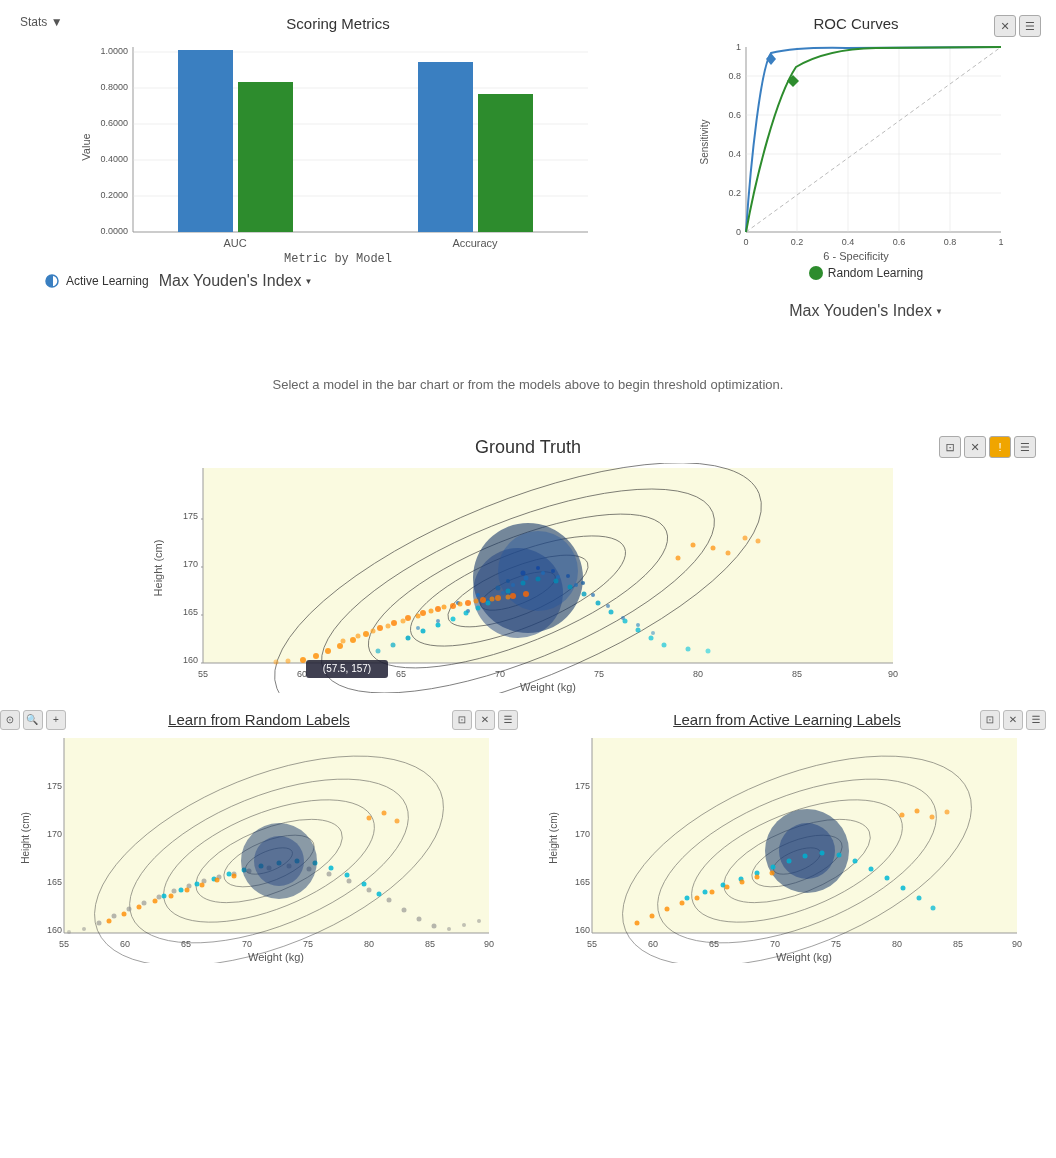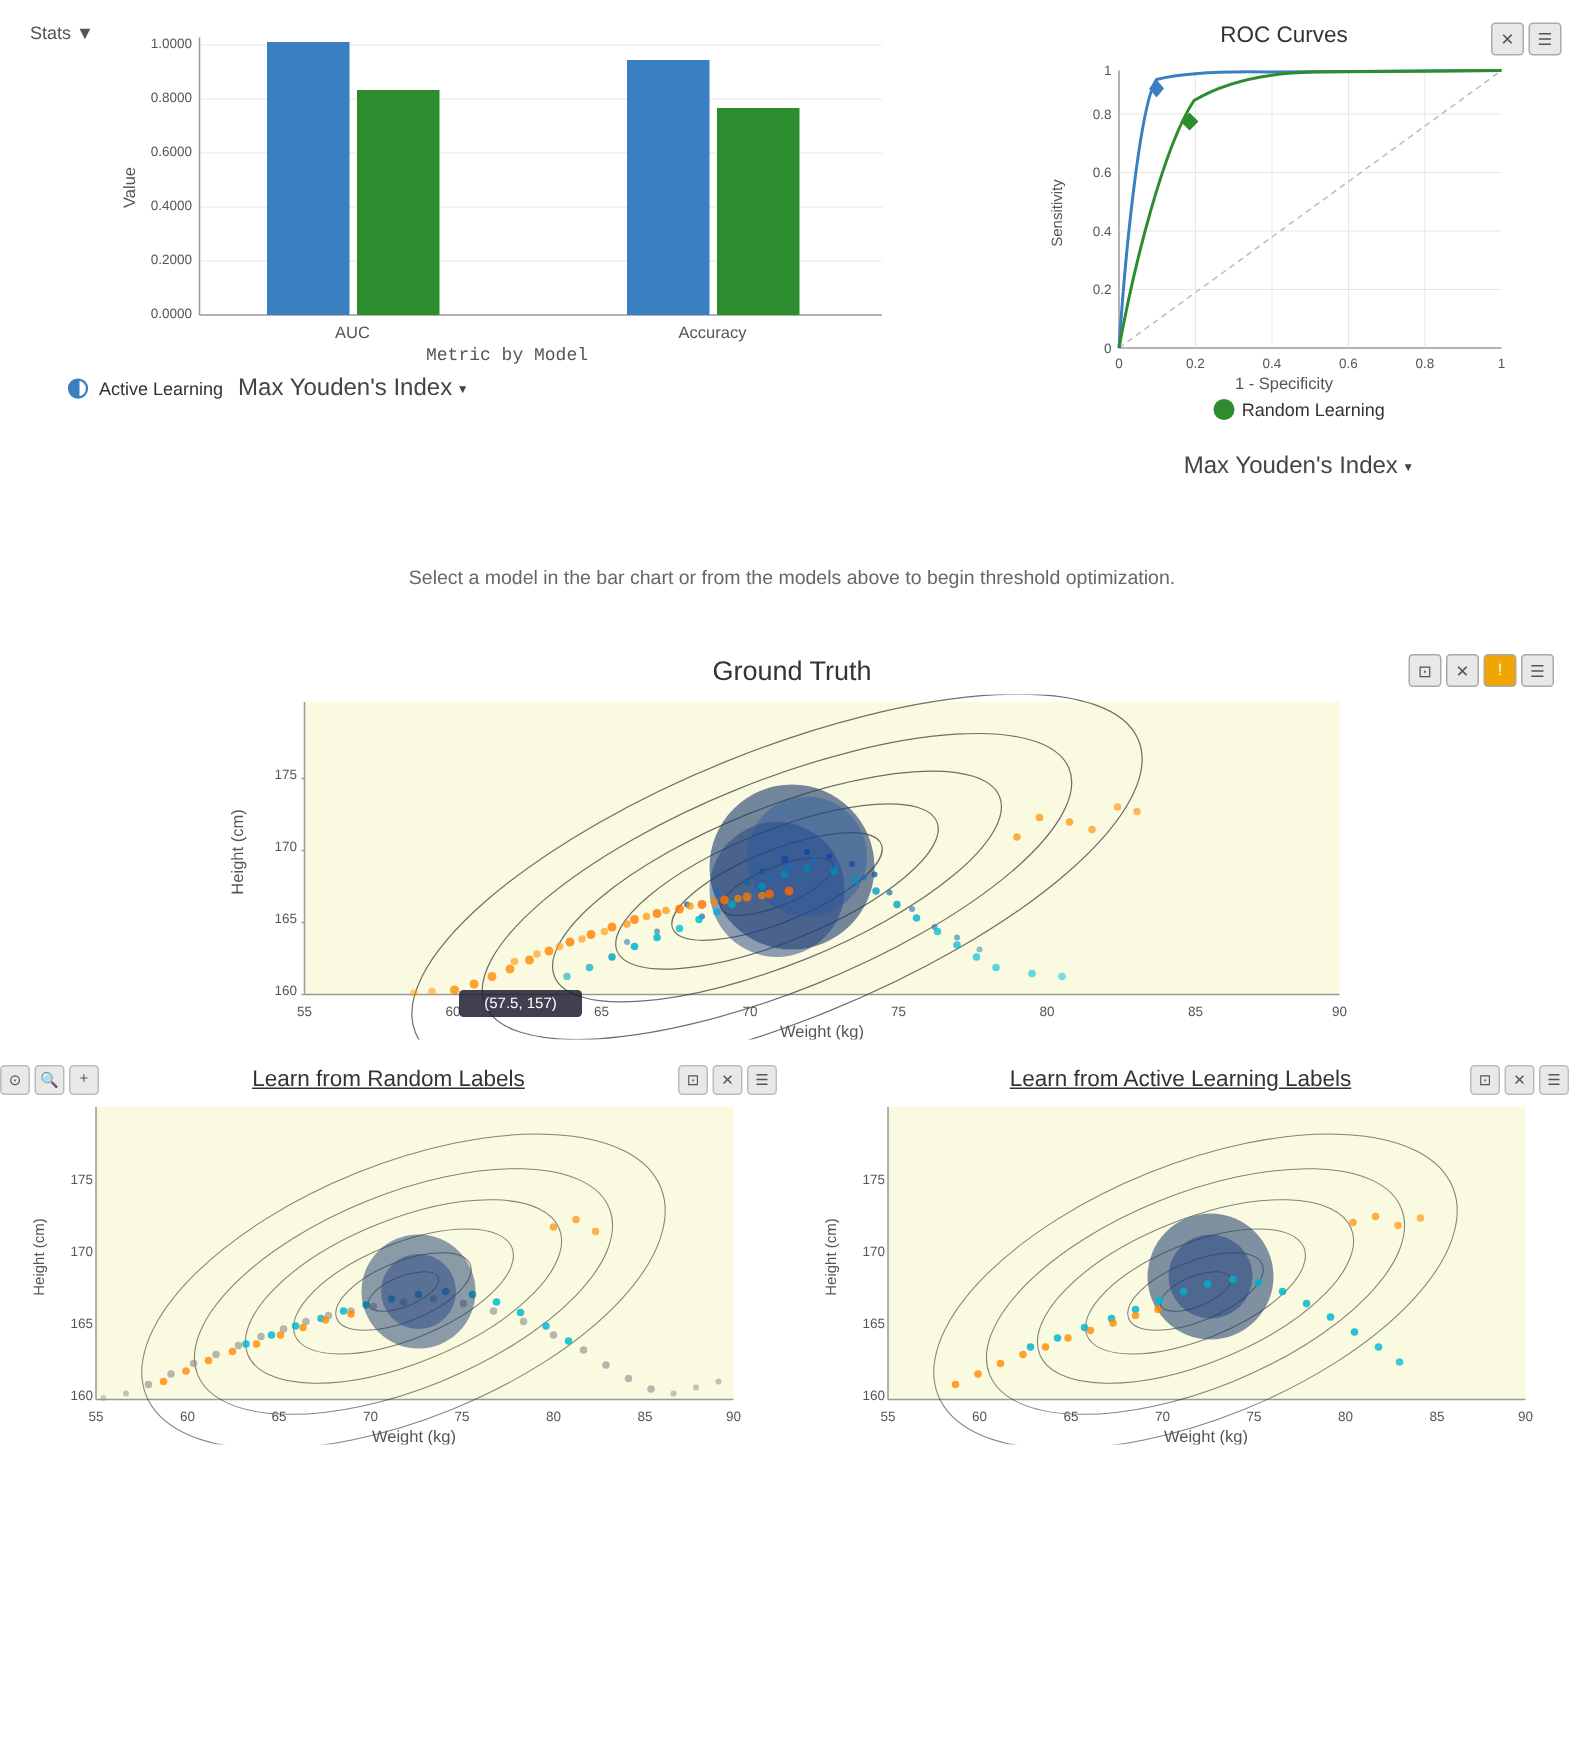--- a/index.html
+++ b/index.html
@@ -229,20 +229,21 @@
       fill: #555;
     }
   </style>
 </head>
 <body>
 
 <div class="top-section">
 
   <div class="scoring-metrics-panel">
     <button class="stats-btn">Stats ▼</button>
+    <div class="panel-title">Scoring Metrics</div>
     <div class="chart-container">
       <svg class="bar-chart-svg" viewBox="0 0 520 220">
 
         <line x1="55" y1="10" x2="55" y2="195" stroke="#999" stroke-width="1"></line>
 
         <line x1="55" y1="195" x2="510" y2="195" stroke="#999" stroke-width="1"></line>
 
         <line x1="55" y1="159" x2="510" y2="159" stroke="#ddd" stroke-width="0.5"></line>
         <line x1="55" y1="123" x2="510" y2="123" stroke="#ddd" stroke-width="0.5"></line>
         <line x1="55" y1="87" x2="510" y2="87" stroke="#ddd" stroke-width="0.5"></line>
@@ -332,21 +333,21 @@
         <path d="M50,195 C55,120 65,30 75,16 Q100,10 150,11 L305,10" fill="none" stroke="#3a7fc1" stroke-width="2"></path>
 
         <path d="M50,195 C60,140 80,60 100,30 Q130,12 180,11 L305,10" fill="none" stroke="#2d8c2d" stroke-width="2"></path>
 
         <polygon points="75,16 80,22 75,28 70,22" fill="#3a7fc1"></polygon>
 
         <polygon points="97,38 103,44 97,50 91,44" fill="#2d8c2d"></polygon>
       </svg>
     </div>
 
-    <div style="text-align:center; font-size:11px; color:#555; margin-top:-10px;">1 - Specificity</div>
+    <div style="text-align:center; font-size:11px; color:#555; margin-top:-10px;">6 - Specificity</div>
 
     <div style="display:flex; align-items:center; gap:20px; padding-left:20px; margin-top:4px;flex-direction:column;">
       <div class="legend-item">
         <div class="legend-dot" style="background:#2d8c2d;"></div>
         <span class="legend-label">Random Learning</span>
       </div>
       <button class="dropdown-btn">Max Youden's Index</button>
     </div>
   </div>
 </div>

